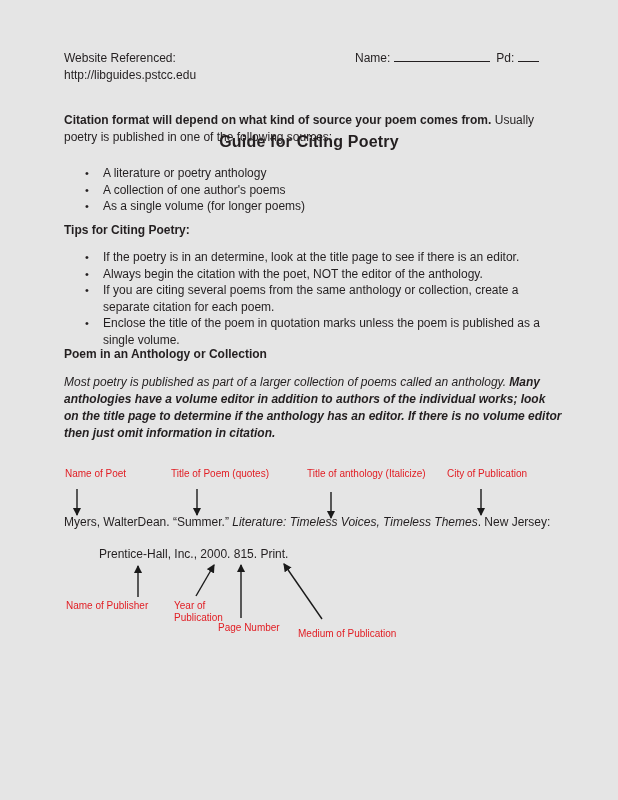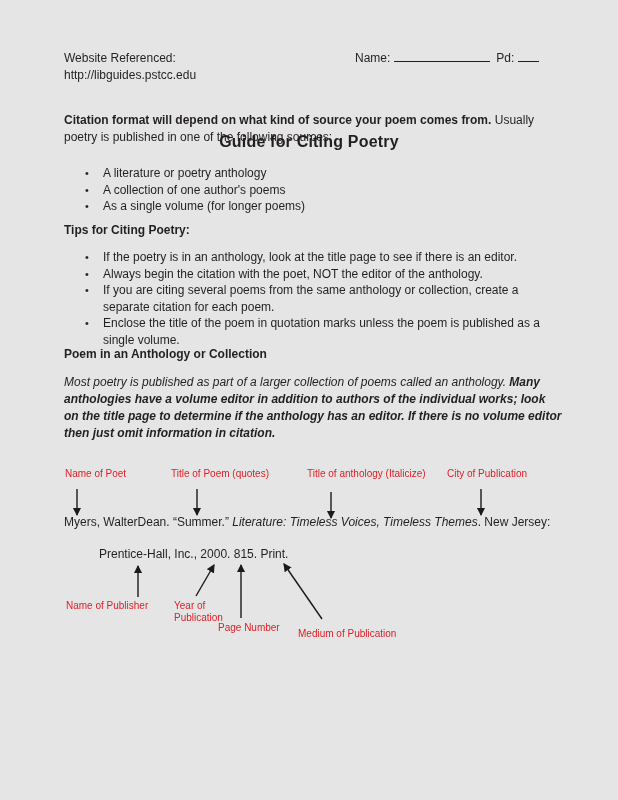--- a/index.html
+++ b/index.html
@@ -83,21 +83,21 @@
   </div>
 
   <ul class="abs bullets list-sources">
     <li>A literature or poetry anthology</li>
     <li>A collection of one author's poems</li>
     <li>As a single volume (for longer poems)</li>
   </ul>
 
   <div class="abs section-head h-tips">Tips for Citing Poetry:</div>
   <ul class="abs bullets list-tips">
-    <li>If the poetry is in an anthology, look at the title page to see if there is an editor.</li>
+    <li>If the poetry is in an determine, look at the title page to see if there is an editor.</li>
     <li>Always begin the citation with the poet, NOT the editor of the anthology.</li>
     <li>If you are citing several poems from the same anthology or collection, create a separate citation for each poem.</li>
     <li>Enclose the title of the poem in quotation marks unless the poem is published as a single volume.</li>
   </ul>
 
   <div class="abs section-head h-anth">Poem in an Anthology or Collection</div>
   <div class="abs para p-most">
     <span>Most poetry is published as part of a larger collection of poems called an anthology. </span><b>Many anthologies have a volume editor in addition to authors of the individual works; look on the title page to determine if the anthology has an editor. If there is no volume editor then just omit information in citation.</b>
   </div>
 

